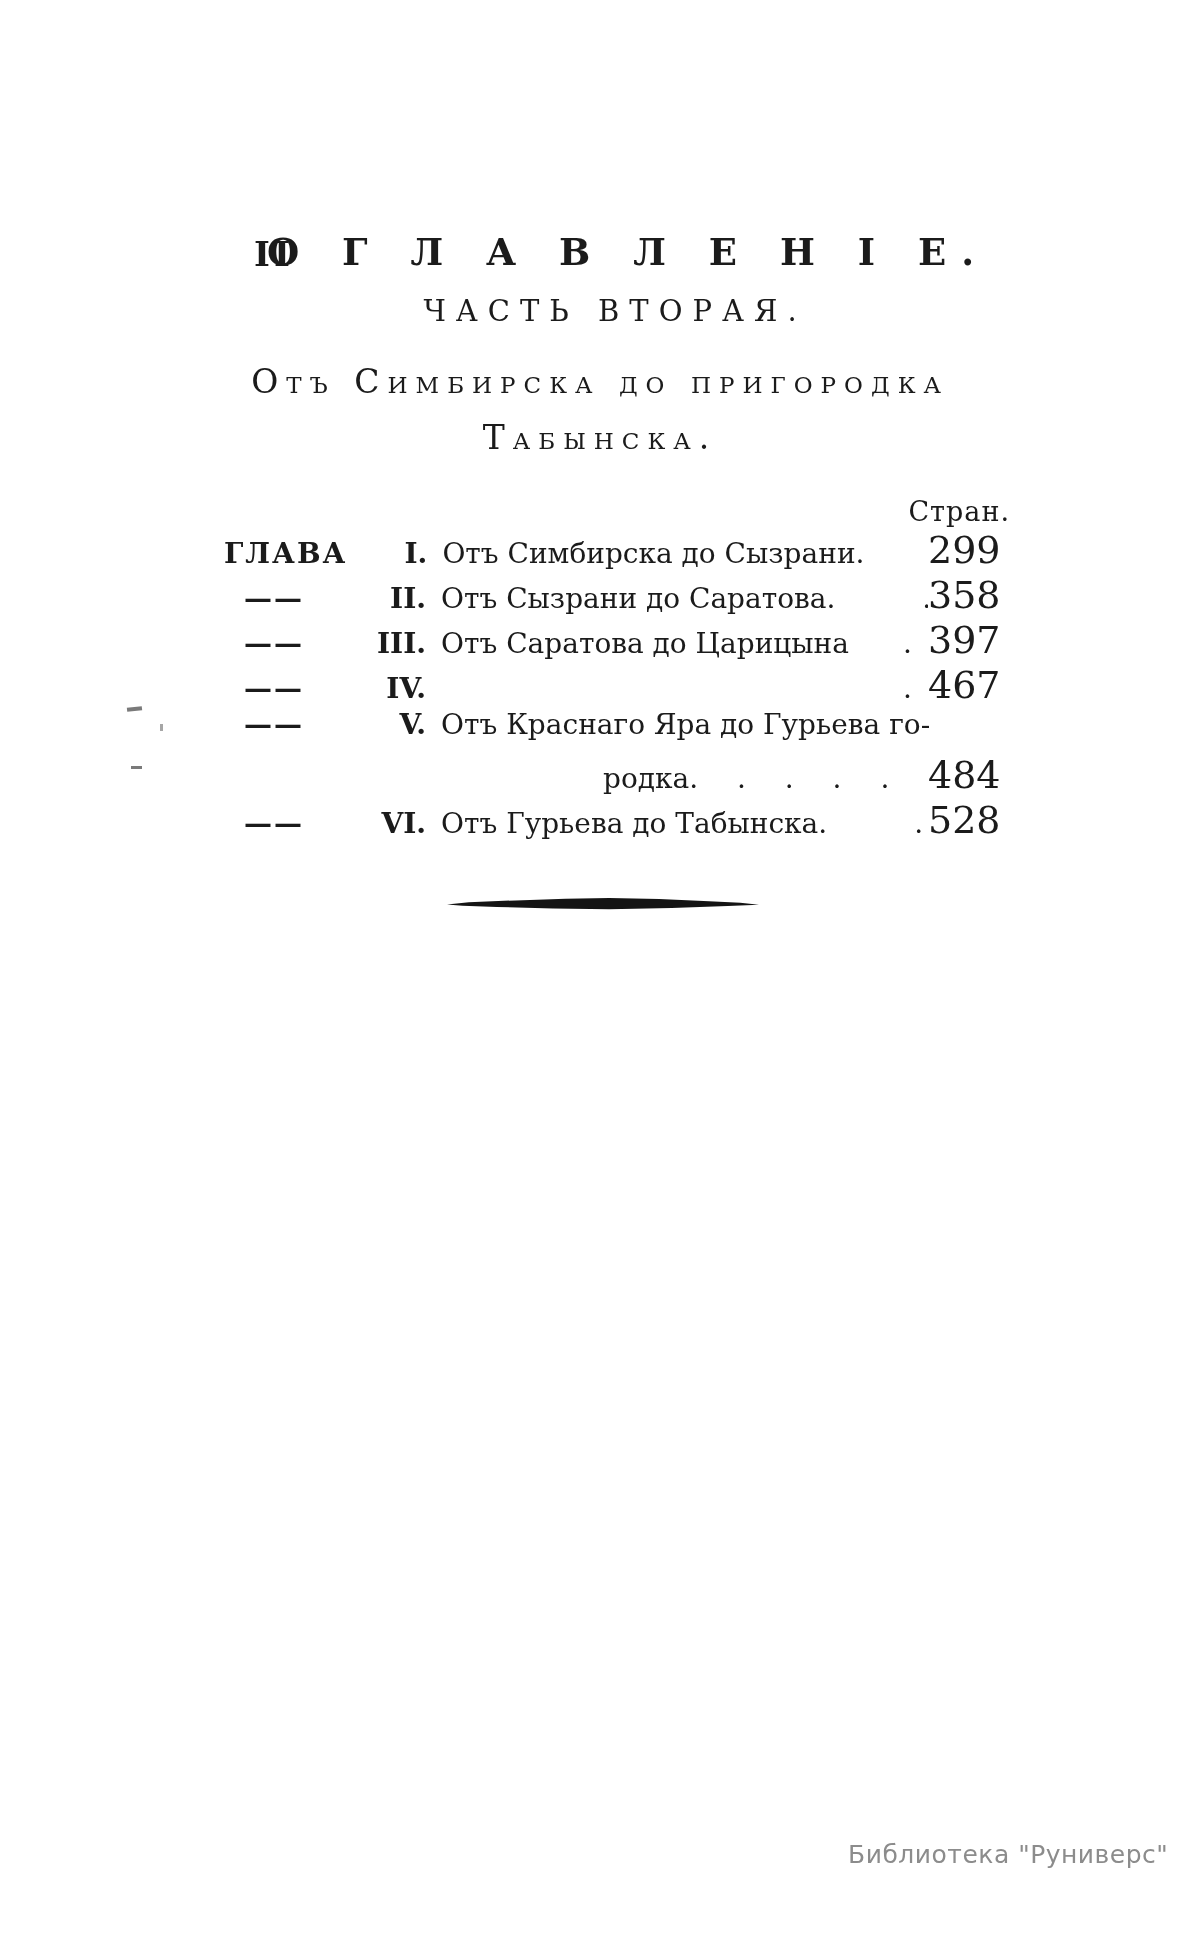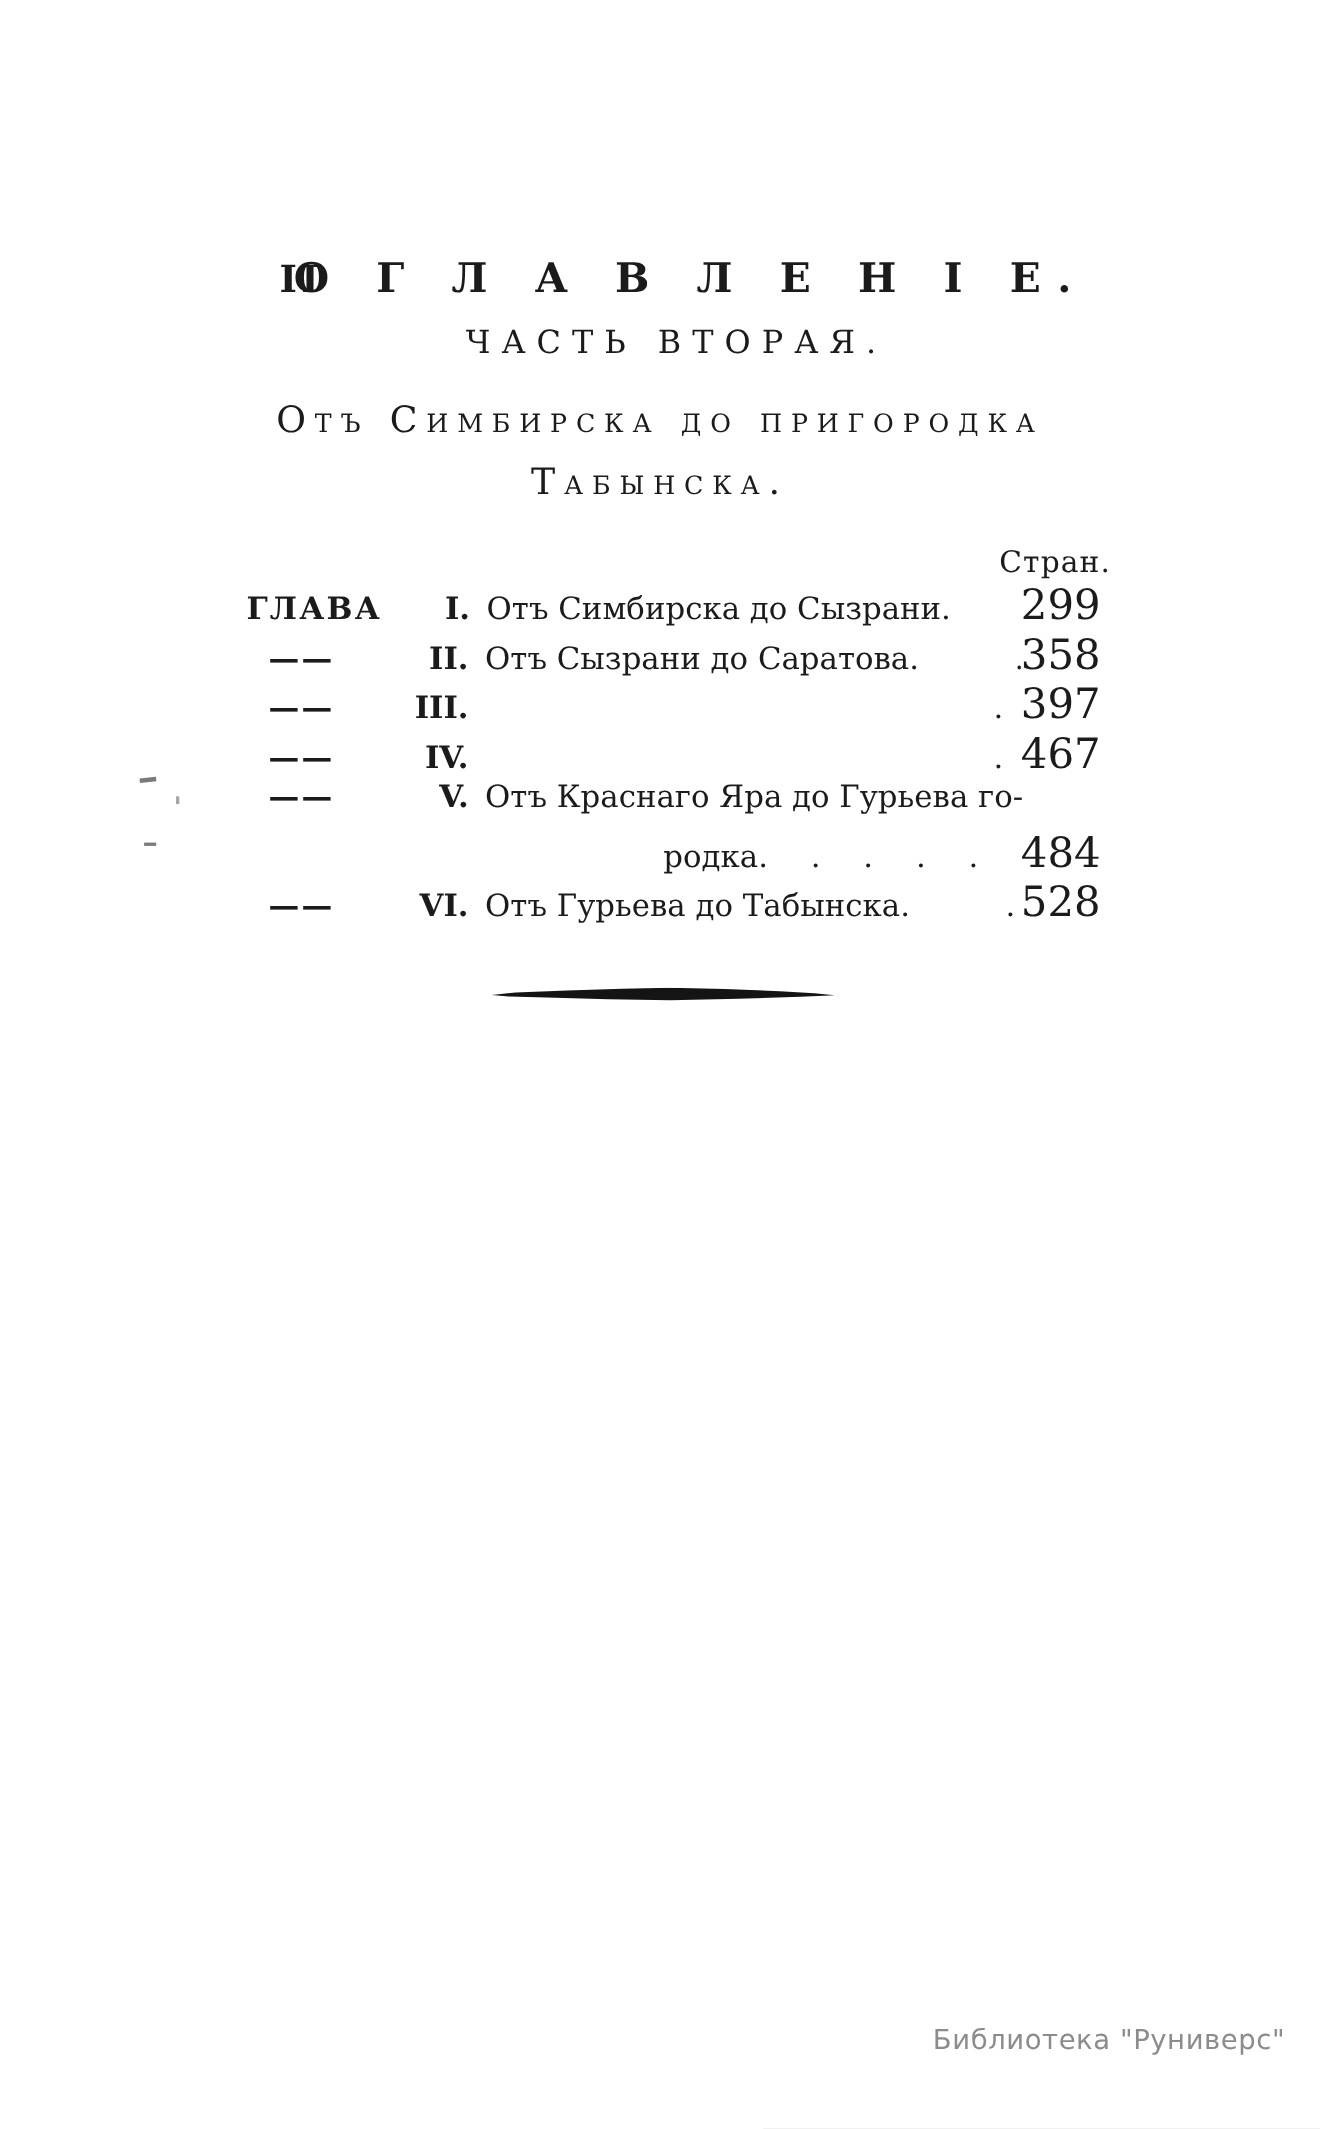--- a/index.html
+++ b/index.html
@@ -152,20 +152,21 @@
       <span class="label dash">——</span>
       <span class="numeral">II.</span>
       <span class="title">Отъ Сызрани до Саратова</span>
       <span class="dots">. .</span>
       <span class="pageno">358</span>
     </div>
 
     <div class="toc-row">
       <span class="label dash">——</span>
       <span class="numeral">III.</span>
+      <span class="title">Отъ Саратова до Царицына</span>
       <span class="dots">.</span>
       <span class="pageno">397</span>
     </div>
 
     <div class="toc-row">
       <span class="label dash">——</span>
       <span class="numeral">IV.</span>
       <span class="dots">.</span>
       <span class="pageno">467</span>
     </div>

